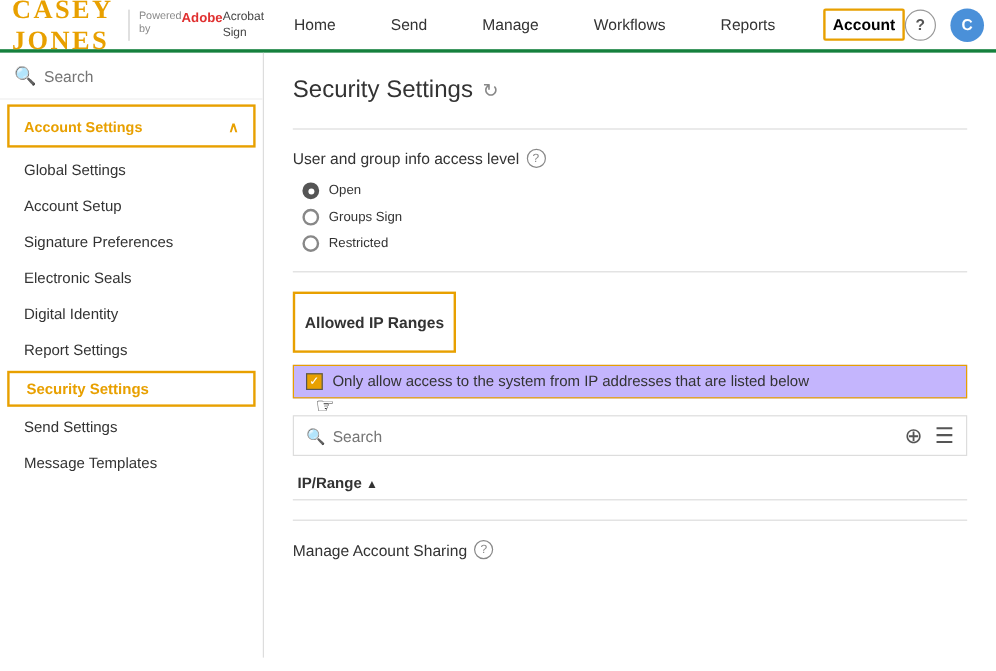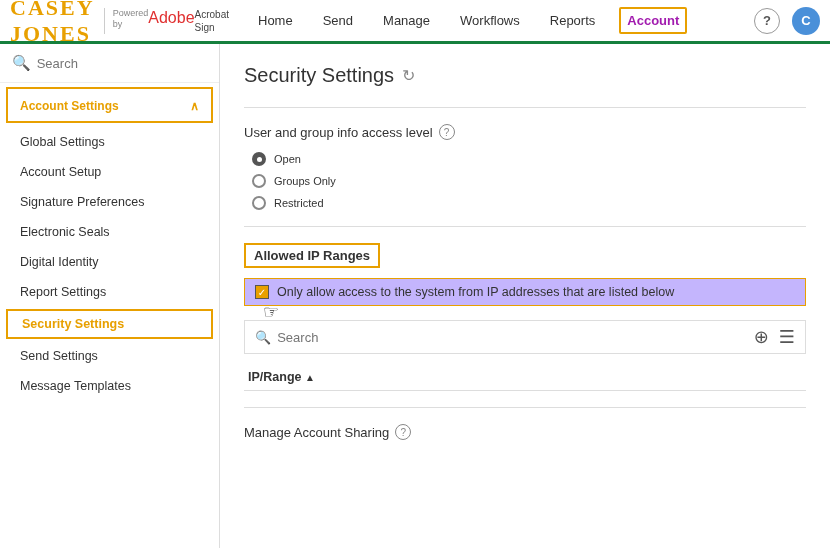--- a/index.html
+++ b/index.html
@@ -31,39 +31,39 @@
     .adobe-branding {
       display: flex;
       flex-direction: row;
       font-size: 10px;
       color: #444;
       border-left: 1px solid #ccc;
       padding-left: 8px;
       line-height: 1.3;
     }
     .adobe-branding .powered-by { color: #888; font-size: 9px; }
-    .adobe-branding .product-name { font-weight: normal; font-size: 16px; color: #e03030; }
+    .adobe-branding .product-name { font-weight: bold; font-size: 11px; color: #e03030; }
     .nav-links {
       display: flex;
       align-items: center;
       flex: 1;
-      margin-left: 32px;
-      gap: 18px;
+      margin-left: 19px;
+      justify-content: space-between;
     }
     .nav-link {
       font-size: 13px;
       color: #333;
       cursor: pointer;
       padding: 4px 6px;
       text-decoration: none;
     }
     .nav-link.active {
       border: 2px solid #e8a000;
       border-radius: 2px;
-      color: #a21caf;
+      color: #000000;
       font-weight: bold;
     }
     .nav-right {
       display: flex;
       align-items: center;
       gap: 12px;
     }
     .nav-icon-btn {
       width: 26px; height: 26px;
       border-radius: 50%;
@@ -205,21 +205,21 @@
     }
 
     
     .allowed-ip-section { margin-top: 4px; }
     .allowed-ip-header {
       font-size: 13px;
       font-weight: bold;
       color: #333;
       border: 2px solid #e8a000;
       display: inline-block;
-      padding: 3px 8px;
+      padding: 16px 8px;
       margin-bottom: 10px;
     }
 
     .checkbox-row {
       display: flex;
       align-items: center;
       gap: 8px;
       background: #c4b5fd;
       border: 1px solid #e8a000;
       padding: 6px 10px;
@@ -346,21 +346,21 @@
       <span class="help-icon">?</span>
     </div>
 
     <div class="radio-group">
       <label class="radio-item">
         <div class="radio-circle filled"></div>
         <span>Open</span>
       </label>
       <label class="radio-item">
         <div class="radio-circle"></div>
-        <span>Groups Only</span>
+        <span>Groups Sign</span>
       </label>
       <label class="radio-item">
         <div class="radio-circle"></div>
         <span>Restricted</span>
       </label>
     </div>
 
     <hr class="section-divider">
 
     <div class="allowed-ip-section">

